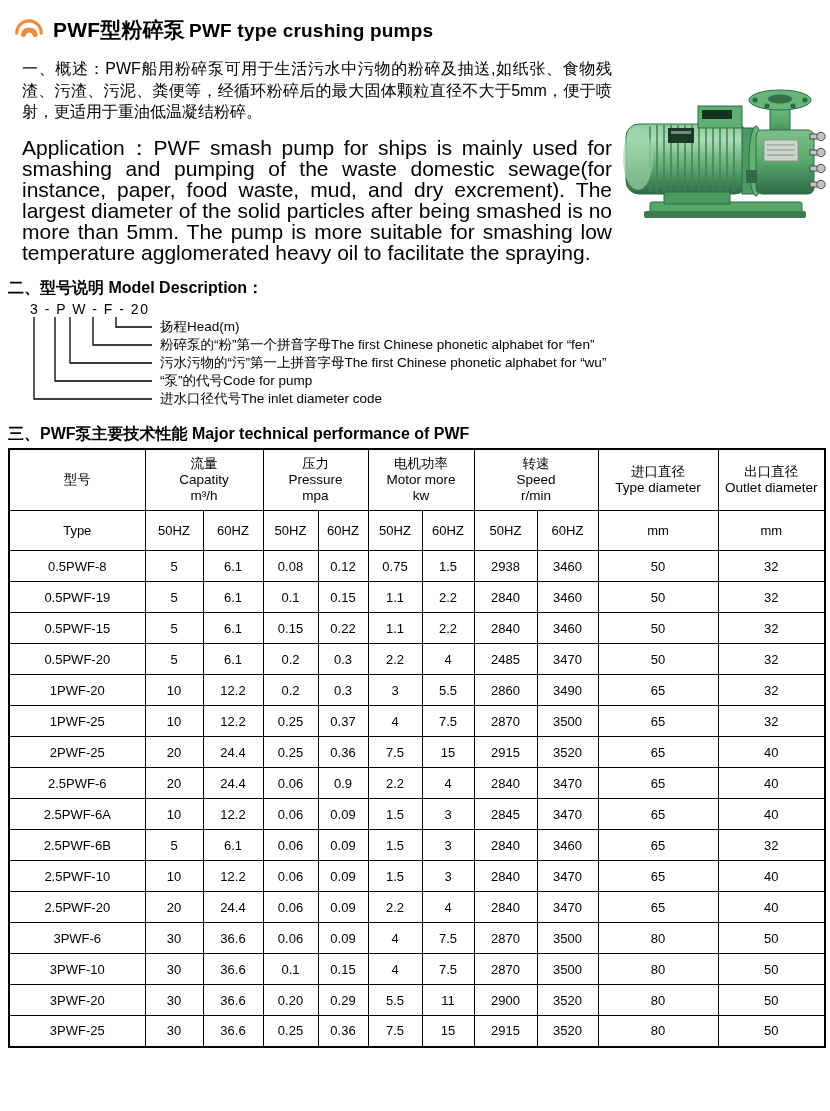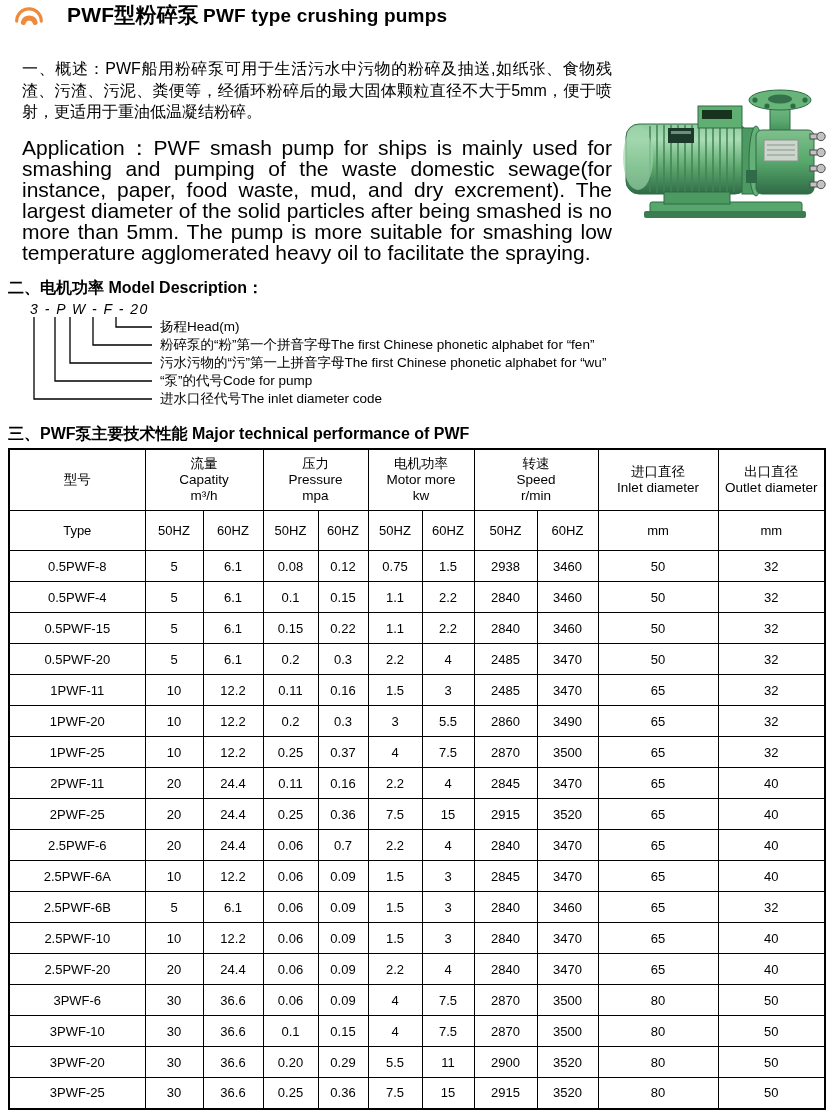--- a/index.html
+++ b/index.html
@@ -7,35 +7,35 @@
   .page {
     position: relative;
     width: 830px; height: 1111px;
     margin: 0 auto;
     background: #ffffff;
     font-family: "Liberation Sans", "DejaVu Sans", sans-serif;
     color: #000;
     overflow: hidden;
   }
   
-  .hdr { display:flex; align-items:flex-start; gap:21px; padding:1px 0 0 12px; height:44px; }
+  .hdr { display:flex; align-items:flex-end; gap:7px; padding:1px 0 0 12px; height:44px; }
   .hdr h1 { margin:0; font-weight:bold; font-size:21px; letter-spacing:0.2px; }
   .hdr .t-en { font-size:19px; margin-left:4px; }
   
   .overview { width:618px; margin:13px 0 0 8px; }
   .overview p { margin:14px; text-align:justify; }
   .overview .zh { font-size:16px; line-height:21.5px; }
   .overview .en { font-size:21px; line-height:21px; }
   
   .pump { position:absolute; left:610px; top:84px; width:218px; height:138px; }
   
   .sec-h { margin:4px 0 0 8px; font-size:16px; font-weight:bold; line-height:22px; }
   
   .diagram { position:relative; height:118px; margin-top:2px; }
-  .diagram .code { position:absolute; left:30px; top:0; font-size:14px; letter-spacing:1.5px;font-style:italic; }
+  .diagram .code { position:absolute; left:30px; top:0; font-size:14px; letter-spacing:1.5px; }
   .diagram svg.lines { position:absolute; left:0; top:16px; }
   .diagram .dlabel { position:absolute; left:160px; height:18px; line-height:18px; font-size:13.5px; white-space:nowrap; }
   
   table.perf {
     border-collapse:collapse; table-layout:fixed;
     width:816px; margin:3px 0 0 8px;
     border:2px solid #000;
   }
   table.perf th, table.perf td {
     border:1px solid #000; text-align:center; vertical-align:middle;
@@ -134,21 +134,21 @@
           <circle cx="211" cy="84.5" r="4.2"></circle>
         <rect x="200" y="98" width="10" height="5"></rect>
           <circle cx="211" cy="100.5" r="4.2"></circle>
       </g>
 
       <rect x="136" y="86" width="11" height="13" fill="#2f6b46"></rect>
       <rect x="54" y="108" width="66" height="12" fill="#4c9a61" stroke="#2f6b46"></rect>
     </svg>
   </div>
 
-  <div class="sec-h">二、电机功率  Model Description：</div>
+  <div class="sec-h">二、型号说明  Model Description：</div>
   <div class="diagram">
     <div class="code">3 - P W - F - 20</div>
     <svg class="lines" width="830" height="100">
       <g stroke="#000" stroke-width="1.3" fill="none">
         <polyline points="116,0 116,10 152,10"></polyline>
         <polyline points="93,0 93,28 152,28"></polyline>
         <polyline points="70,0 70,46 152,46"></polyline>
         <polyline points="55,0 55,64 152,64"></polyline>
         <polyline points="34,0 34,82 152,82"></polyline>
       </g>
@@ -193,21 +193,21 @@
           <span>Motor more</span><br>
           <span>kw</span>
         </th>
         <th colspan="2">
           <span>转速</span><br>
           <span>Speed</span><br>
           <span>r/min</span>
         </th>
         <th>
           <span>进口直径</span><br>
-          <span>Inlet diameter</span>
+          <span>Type diameter</span>
         </th>
         <th>
           <span>出口直径</span><br>
           <span>Outlet diameter</span>
         </th>
       </tr>
       <tr class="h2">
         <th>Type</th>
         <th>50HZ</th>
         <th>60HZ</th>
@@ -229,21 +229,21 @@
           <td>0.08</td>
           <td>0.12</td>
           <td>0.75</td>
           <td>1.5</td>
           <td>2938</td>
           <td>3460</td>
           <td>50</td>
           <td>32</td>
         </tr>
         <tr>
-          <td>0.5PWF-4</td>
+          <td>0.5PWF-19</td>
           <td>5</td>
           <td>6.1</td>
           <td>0.1</td>
           <td>0.15</td>
           <td>1.1</td>
           <td>2.2</td>
           <td>2840</td>
           <td>3460</td>
           <td>50</td>
           <td>32</td>
@@ -265,33 +265,20 @@
           <td>0.5PWF-20</td>
           <td>5</td>
           <td>6.1</td>
           <td>0.2</td>
           <td>0.3</td>
           <td>2.2</td>
           <td>4</td>
           <td>2485</td>
           <td>3470</td>
           <td>50</td>
-          <td>32</td>
-        </tr>
-        <tr>
-          <td>1PWF-11</td>
-          <td>10</td>
-          <td>12.2</td>
-          <td>0.11</td>
-          <td>0.16</td>
-          <td>1.5</td>
-          <td>3</td>
-          <td>2485</td>
-          <td>3470</td>
-          <td>65</td>
           <td>32</td>
         </tr>
         <tr>
           <td>1PWF-20</td>
           <td>10</td>
           <td>12.2</td>
           <td>0.2</td>
           <td>0.3</td>
           <td>3</td>
           <td>5.5</td>
@@ -307,51 +294,38 @@
           <td>0.25</td>
           <td>0.37</td>
           <td>4</td>
           <td>7.5</td>
           <td>2870</td>
           <td>3500</td>
           <td>65</td>
           <td>32</td>
         </tr>
         <tr>
-          <td>2PWF-11</td>
-          <td>20</td>
-          <td>24.4</td>
-          <td>0.11</td>
-          <td>0.16</td>
-          <td>2.2</td>
-          <td>4</td>
-          <td>2845</td>
-          <td>3470</td>
-          <td>65</td>
-          <td>40</td>
-        </tr>
-        <tr>
           <td>2PWF-25</td>
           <td>20</td>
           <td>24.4</td>
           <td>0.25</td>
           <td>0.36</td>
           <td>7.5</td>
           <td>15</td>
           <td>2915</td>
           <td>3520</td>
           <td>65</td>
           <td>40</td>
         </tr>
         <tr>
           <td>2.5PWF-6</td>
           <td>20</td>
           <td>24.4</td>
           <td>0.06</td>
-          <td>0.7</td>
+          <td>0.9</td>
           <td>2.2</td>
           <td>4</td>
           <td>2840</td>
           <td>3470</td>
           <td>65</td>
           <td>40</td>
         </tr>
         <tr>
           <td>2.5PWF-6A</td>
           <td>10</td>

